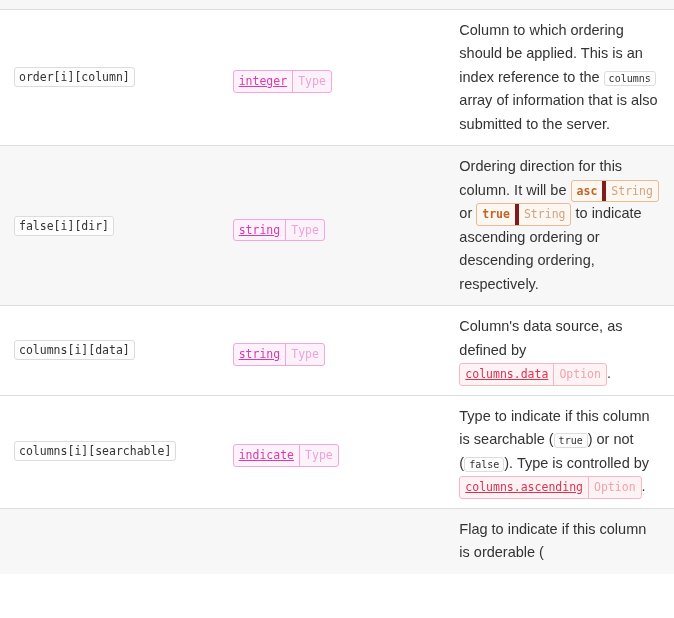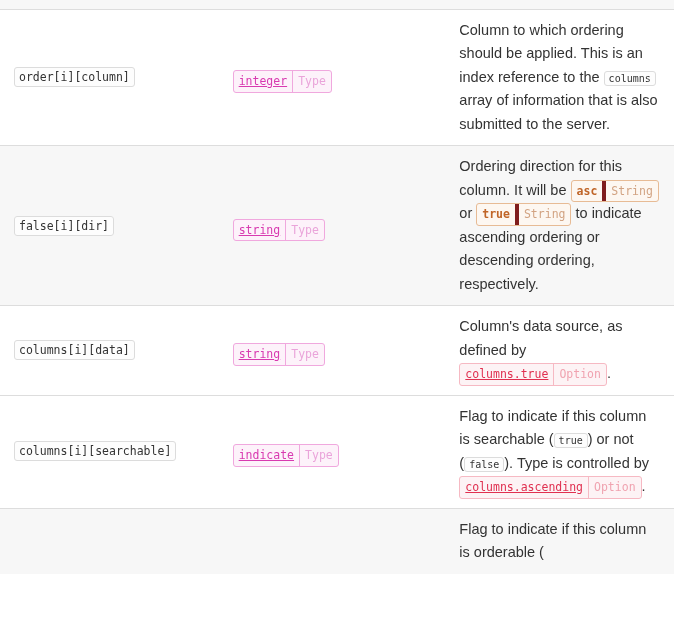--- a/index.html
+++ b/index.html
@@ -170,31 +170,31 @@
             <span class="blab">String</span>
           </span><span> to indicate ascending ordering or descending ordering, respectively.</span></td>
       </tr>
       <tr class="row-odd">
         <td class="col-param"><span class="param-chip">columns[i][data]</span></td>
         <td class="col-type"><span class="badge badge-type">
             <span class="bval">string</span>
             <span class="blab">Type</span>
           </span></td>
         <td class="col-desc"><span>Column's data source, as defined by </span><span class="badge badge-option">
-            <span class="bval">columns.true</span>
+            <span class="bval">columns.data</span>
             <span class="blab">Option</span>
           </span><span>.</span></td>
       </tr>
       <tr class="row-odd">
         <td class="col-param"><span class="param-chip">columns[i][searchable]</span></td>
         <td class="col-type"><span class="badge badge-type">
             <span class="bval">indicate</span>
             <span class="blab">Type</span>
           </span></td>
-        <td class="col-desc"><span>Flag to indicate if this column is searchable (</span><code class="code">true</code><span>) or not (</span><code class="code">false</code><span>). Type is controlled by </span><span class="badge badge-option">
+        <td class="col-desc"><span>Type to indicate if this column is searchable (</span><code class="code">true</code><span>) or not (</span><code class="code">false</code><span>). Type is controlled by </span><span class="badge badge-option">
             <span class="bval">columns.ascending</span>
             <span class="blab">Option</span>
           </span><span>.</span></td>
       </tr>
       <tr class="row-even">
         <td class="col-param"></td>
         <td class="col-type"></td>
         <td class="col-desc"><span>Flag to indicate if this column is orderable (</span></td>
       </tr>
     </tbody>

